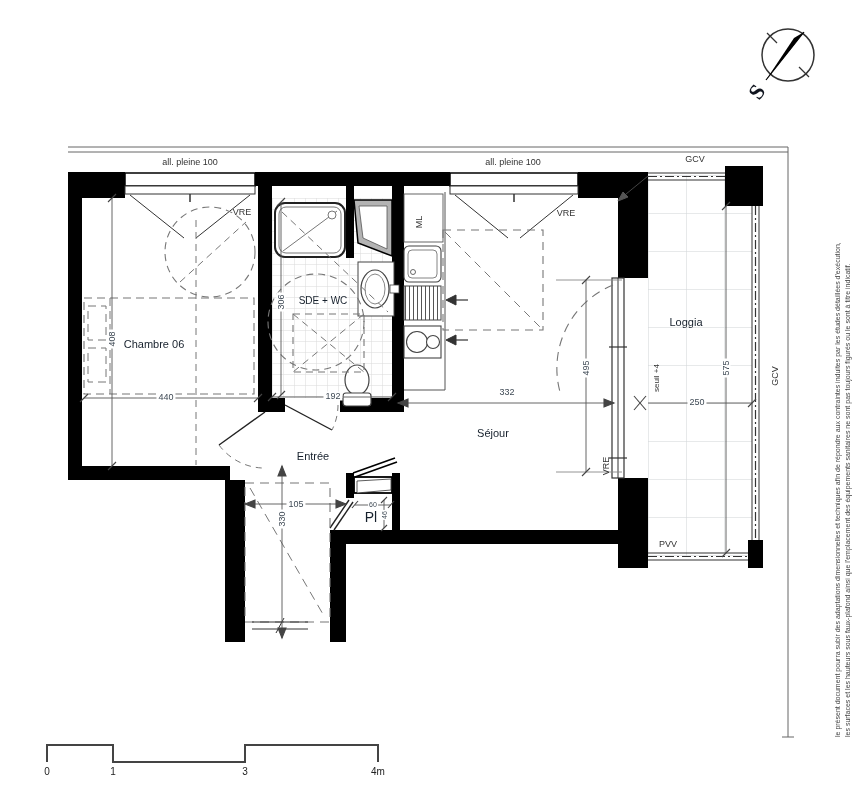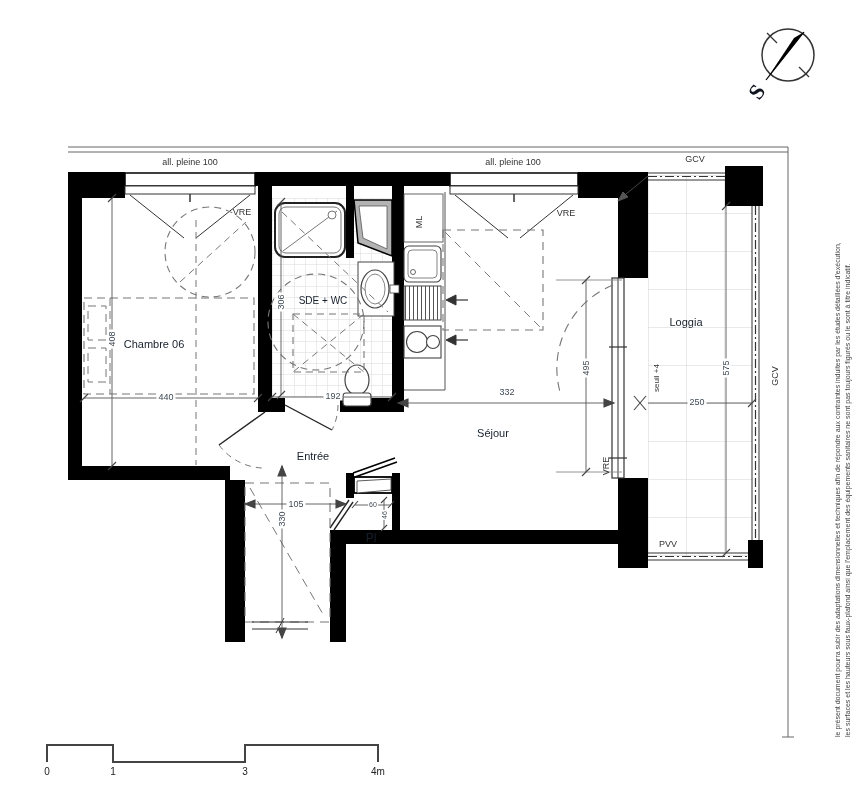--- a/index.html
+++ b/index.html
@@ -4,21 +4,21 @@
 <style>
   html,body{margin:0;padding:0;background:#fff;}
   .canvas{position:relative;width:860px;height:800px;background:#ffffff;overflow:hidden;
           font-family:"Liberation Sans",sans-serif;}
   .plan-svg{position:absolute;left:0;top:0;}
   .lbl{position:absolute;transform:translate(-50%,-50%);white-space:nowrap;
        color:#333;font-size:9px;line-height:1;}
   .lbl.v{transform:translate(-50%,-50%) rotate(-90deg);}
   .room{font-weight:normal;font-size:11px;color:#16202c;}
   .room.sm{font-size:10px;}
-  .room.xs{font-size:12px;margin-top:21px;}
+  .room.xs{font-size:14px;}
   .dim{color:#3f4a55;font-size:9px;background:#fff;padding:0 2px;}
   .dim.xs{font-size:7px;padding:0 1px;}
   .cap{color:#333;font-size:9px;}
   .cap.sm{font-size:8px;}
   .disclaimer{position:absolute;left:833px;top:737px;transform-origin:0 0;
               transform:rotate(-90deg);font-size:7px;line-height:9.5px;color:#444;
               white-space:nowrap;}
   .compass-s{position:absolute;left:757px;top:92px;font-family:"Liberation Serif",serif;
              font-weight:bold;font-size:22px;color:#10151f;
              transform:translate(-50%,-50%) rotate(-55deg);}

